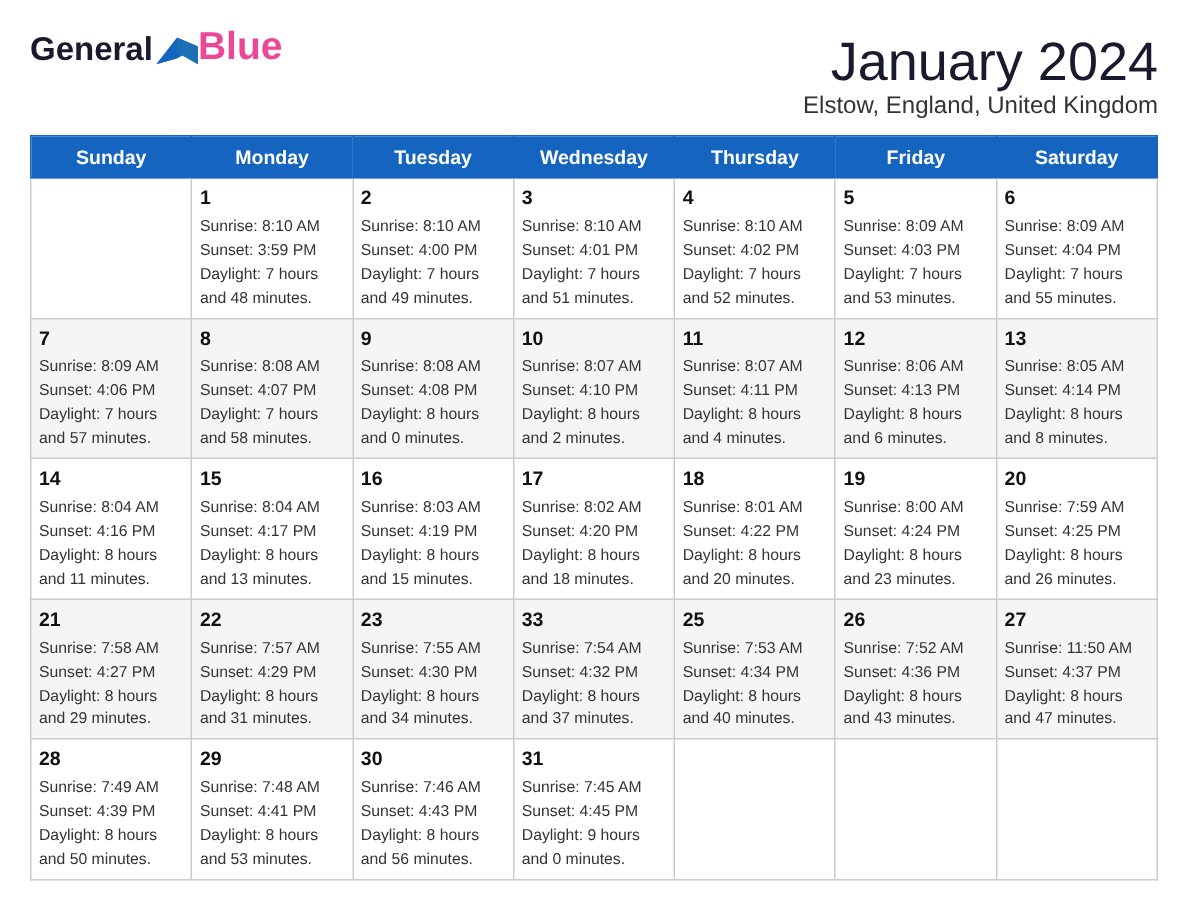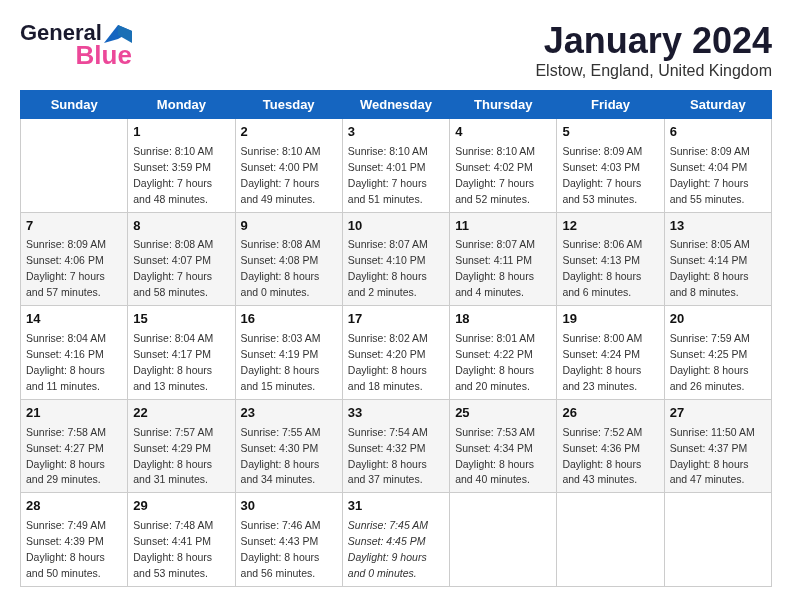--- a/index.html
+++ b/index.html
@@ -11,29 +11,29 @@
       padding: 20px;
     }
     .header-area {
       display: flex;
       justify-content: space-between;
       align-items: flex-start;
       margin-bottom: 10px;
     }
     .logo {
       display: flex;
-      flex-direction: column;
+      flex-direction: row;
       align-items: flex-end;
     }
     .title-area {
       text-align: right;
     }
     .month-title {
       font-size: 36px;
-      font-weight: bold;
+      font-weight: normal;
       color: #1a1a2e;
     }
     .location-title {
       font-size: 16px;
       color: #333;
     }
     table {
       width: 100%;
       border-collapse: collapse;
       font-size: 11px;
@@ -233,21 +233,21 @@
 Daylight: 8 hours
 and 50 minutes.</span></td>
         <td><span class="day-number">29</span><span class="day-detail" style="white-space: pre-line;">Sunrise: 7:48 AM
 Sunset: 4:41 PM
 Daylight: 8 hours
 and 53 minutes.</span></td>
         <td><span class="day-number">30</span><span class="day-detail" style="white-space: pre-line;">Sunrise: 7:46 AM
 Sunset: 4:43 PM
 Daylight: 8 hours
 and 56 minutes.</span></td>
-        <td><span class="day-number">31</span><span class="day-detail" style="white-space: pre-line; font-style: italic;">Sunrise: 7:45 AM
+        <td><span class="day-number">31</span><span class="day-detail" style="white-space: pre-line;">Sunrise: 7:45 AM
 Sunset: 4:45 PM
 Daylight: 9 hours
 and 0 minutes.</span></td>
         <td class="empty-cell"></td>
         <td class="empty-cell"></td>
         <td class="empty-cell"></td>
       </tr>
     </tbody>
 </table>
 

